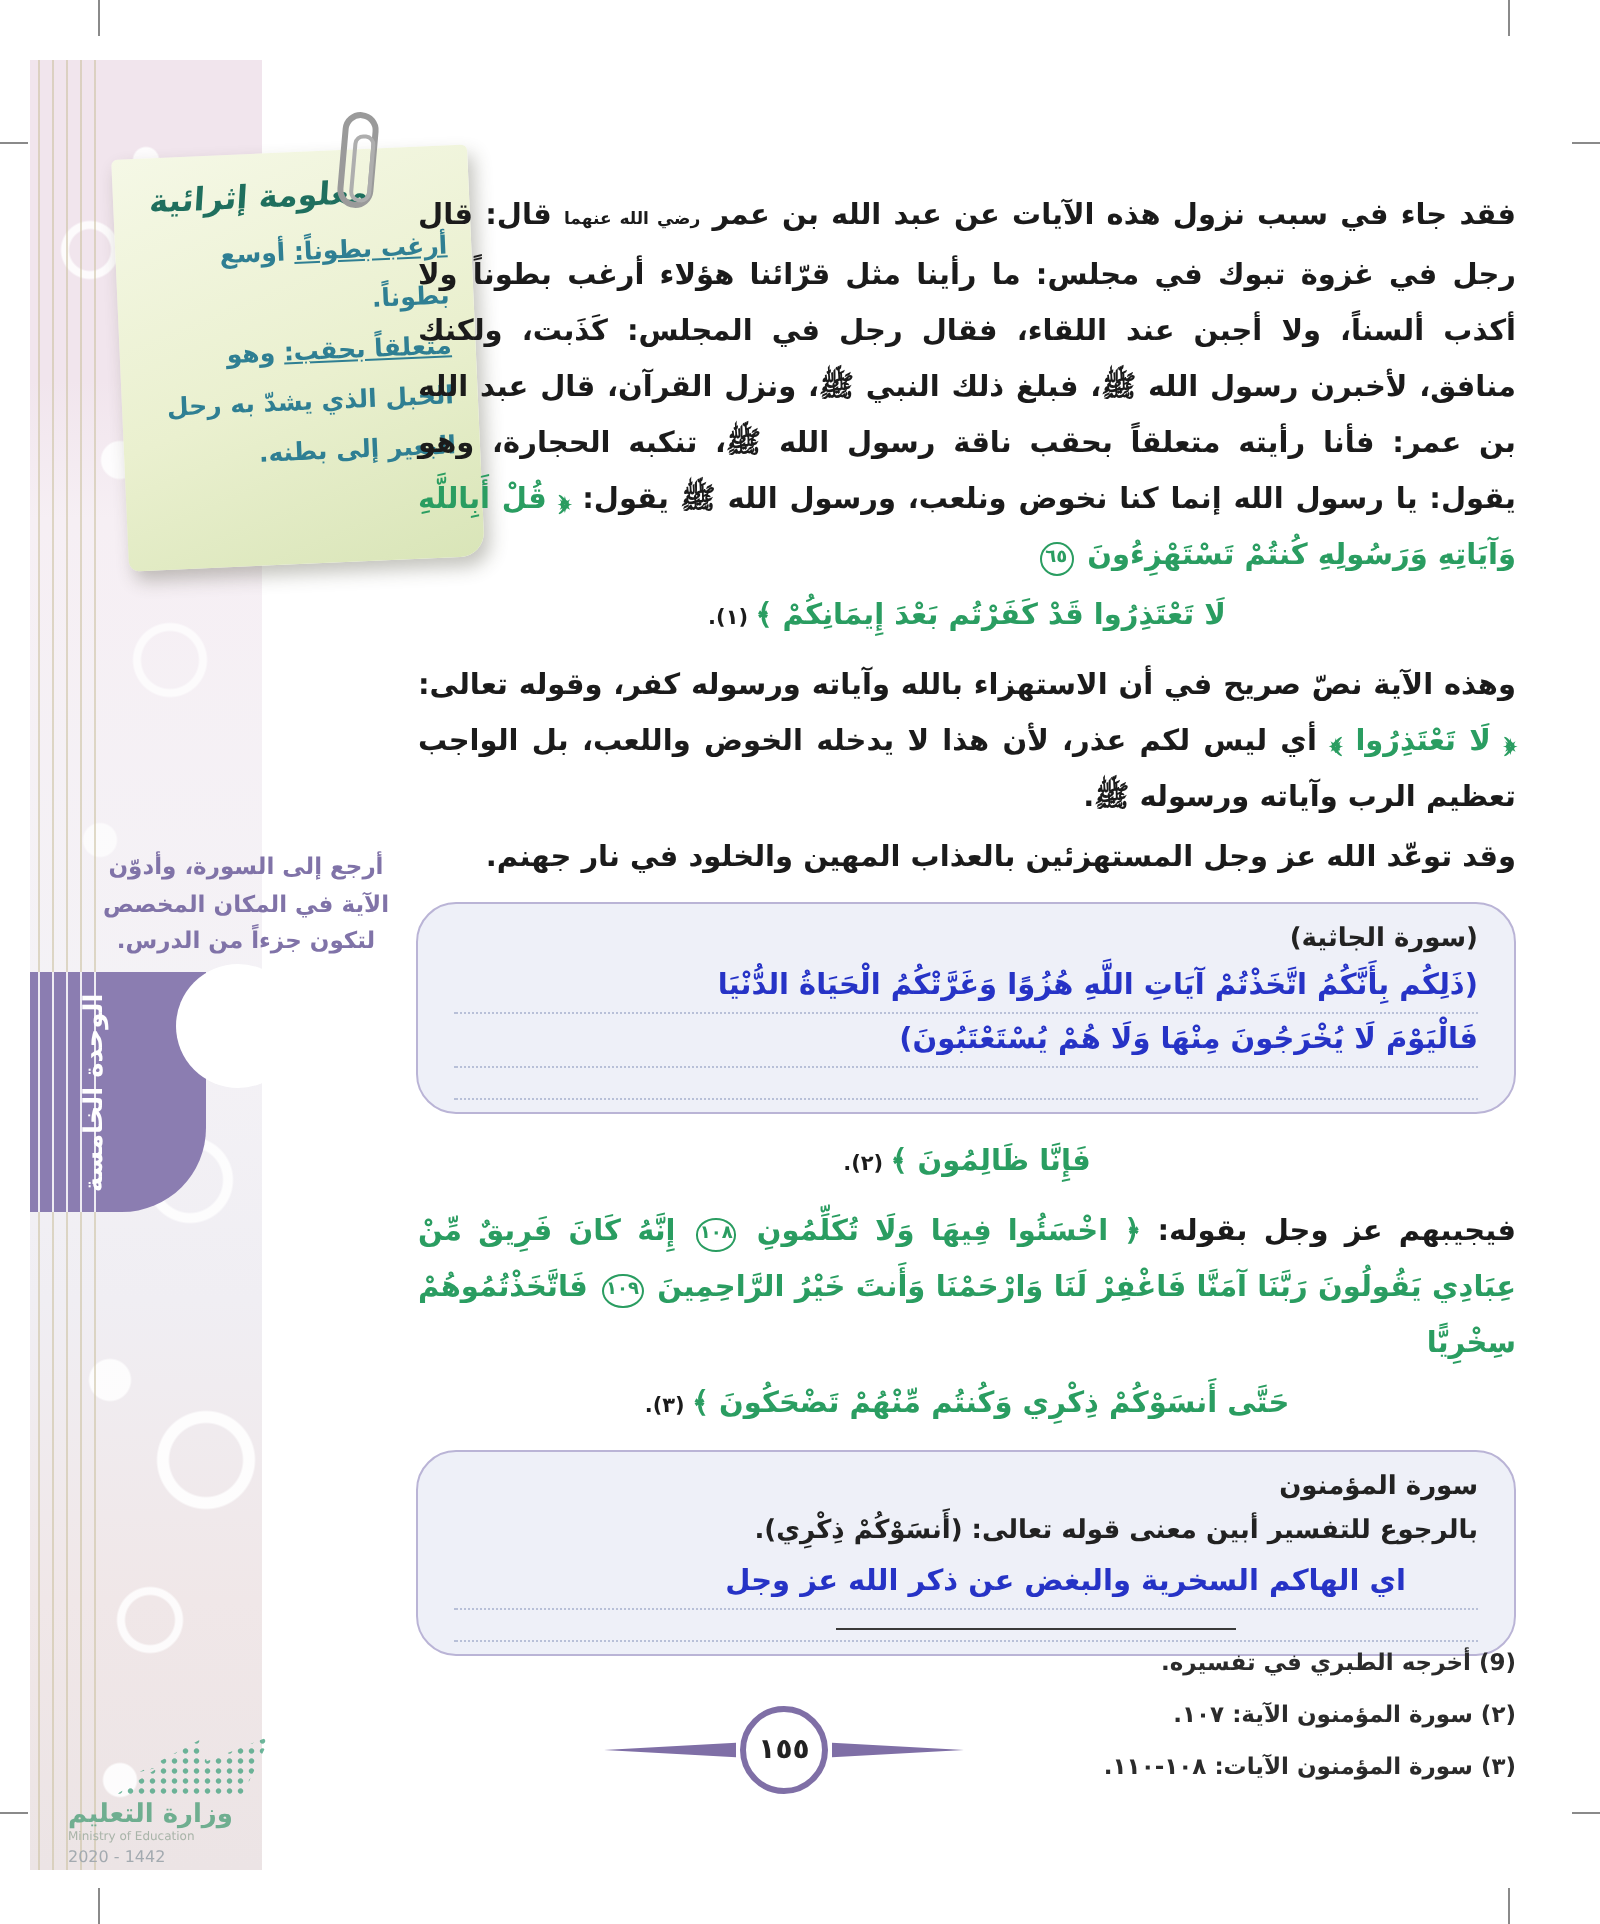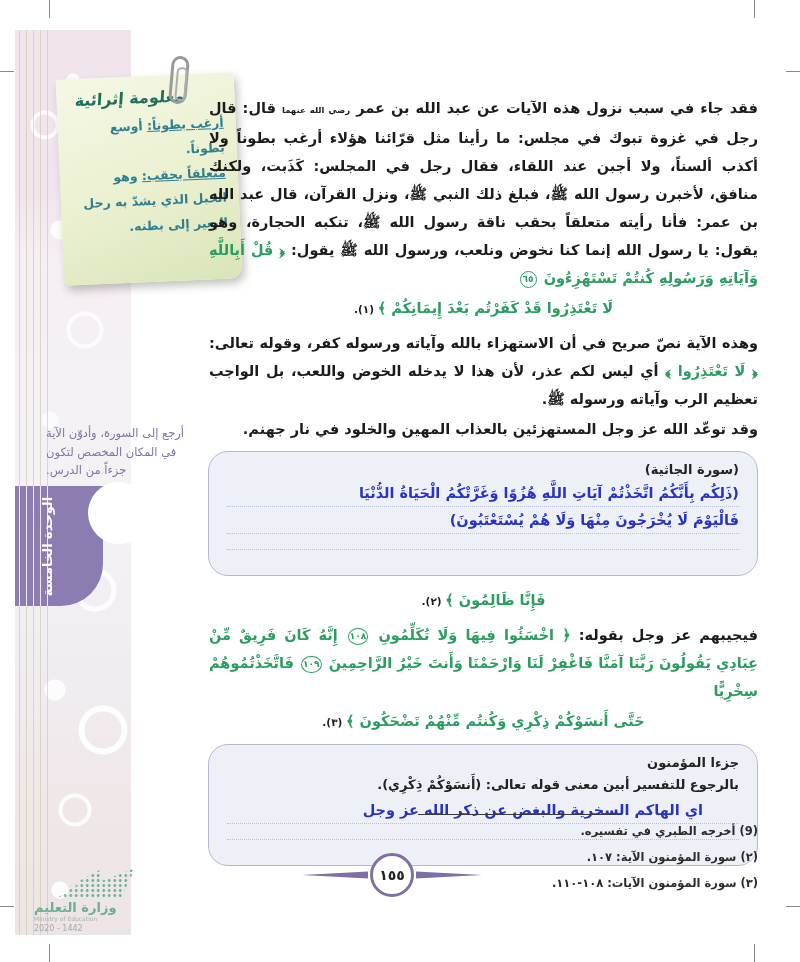--- a/index.html
+++ b/index.html
@@ -49,38 +49,38 @@
   .note-title{color:#1f6f5e;font-size:16px;font-weight:700;text-align:left;
     padding:2px 4px 6px 6px;transform:skewX(-6deg);}
   .note-line{color:#2f7f93;font-size:12.5px;font-weight:700;line-height:25px;text-align:right;}
   .clip{position:absolute;left:170px;top:56px;width:18px;height:48px;border:3px solid #9a9a9a;
     border-radius:9px;transform:rotate(5deg);background:transparent;box-sizing:border-box;}
   .clip::before{content:"";position:absolute;left:3px;top:8px;width:7px;height:30px;
     border:2px solid #aeaeae;border-radius:5px;}
 
   
   .margin-note{position:absolute;left:46px;top:424px;width:154px;color:#8073a8;
-    font-size:11.5px;font-weight:400;line-height:18.5px;text-align:left;}
+    font-size:11.5px;font-weight:700;line-height:18.5px;text-align:center;}
 
   
   .main-col{position:absolute;top:94px;right:42px;width:550px;color:#1b1b1b;
     font-size:14.5px;font-weight:700;line-height:28px;text-align:justify;}
   .para{margin:0 0 2px 1px;}
   .para.center{text-align:center;margin-bottom:6px;}
   .t-q{color:#2a9d61;}
   .t-f{font-size:10.5px;}
   .t-u{text-decoration:underline;}
   .t-h{font-size:8.5px;}
   .t-a{display:inline-block;min-width:17px;height:17px;line-height:15px;border:1.2px solid #2a9d61;
     border-radius:50%;font-size:9px;color:#2a9d61;text-align:center;vertical-align:1px;
     margin:0 2px;box-sizing:border-box;padding:0 1px;}
 
   
   .answer-box{background:#eef0f8;border:1.5px solid #bab4d6;border-radius:20px;
-    padding:8px 18px 25px 18px;margin:8px 0 10px 0;}
+    padding:8px 18px 6px 18px;margin:8px 0 10px 0;}
   .box-title{font-size:13px;font-weight:700;color:#222;text-align:right;line-height:20px;}
   .box-prompt{font-size:13px;font-weight:700;color:#222;text-align:right;line-height:24px;}
   .blue-line{color:#2633c6;font-size:14.5px;font-weight:700;line-height:26px;
     border-bottom:1.5px dotted #b8c0d8;}
   .blue-line.right{text-align:right;padding-right:36px;}
   .dotline{height:15px;border-bottom:1.5px dotted #b8c0d8;}
 
   
   .footnotes{position:absolute;right:42px;top:814px;width:340px;text-align:right;
     font-size:11.5px;font-weight:700;color:#2b2b2b;line-height:26px;}
@@ -155,21 +155,21 @@
       <div class="blue-line">(ذَلِكُم بِأَنَّكُمُ اتَّخَذْتُمْ آيَاتِ اللَّهِ هُزُوًا وَغَرَّتْكُمُ الْحَيَاةُ الدُّنْيَا</div>
       <div class="blue-line">فَالْيَوْمَ لَا يُخْرَجُونَ مِنْهَا وَلَا هُمْ يُسْتَعْتَبُونَ)</div>
       <div class="dotline"></div>
     </div>
 
     <div class="para center"><span class="t-q">فَإِنَّا ظَالِمُونَ ﴾</span><span class="t-f"> (٢).</span></div>
     <div class="para"><span class="t-n">فيجيبهم عز وجل بقوله: </span><span class="t-q">﴿ اخْسَئُوا فِيهَا وَلَا تُكَلِّمُونِ </span><span class="t-a">١٠٨</span><span class="t-q"> إِنَّهُ كَانَ فَرِيقٌ مِّنْ عِبَادِي يَقُولُونَ رَبَّنَا آمَنَّا فَاغْفِرْ لَنَا وَارْحَمْنَا وَأَنتَ خَيْرُ الرَّاحِمِينَ </span><span class="t-a">١٠٩</span><span class="t-q"> فَاتَّخَذْتُمُوهُمْ سِخْرِيًّا</span></div>
     <div class="para center"><span class="t-q">حَتَّى أَنسَوْكُمْ ذِكْرِي وَكُنتُم مِّنْهُمْ تَضْحَكُونَ ﴾</span><span class="t-f"> (٣).</span></div>
 
     <div class="answer-box">
-      <div class="box-title">جزءا المؤمنون</div>
+      <div class="box-title">سورة المؤمنون</div>
       <div class="box-prompt">بالرجوع للتفسير أبين معنى قوله تعالى: (أَنسَوْكُمْ ذِكْرِي).</div>
       <div class="blue-line right">اي الهاكم السخرية والبغض عن ذكر الله عز وجل</div>
       <div class="dotline"></div>
     </div>
   </div>
 
   <div class="footnotes">
     <div class="fn-sep"></div>
     <div class="fnwrap">
       <div>(9) أخرجه الطبري في تفسيره.</div>

